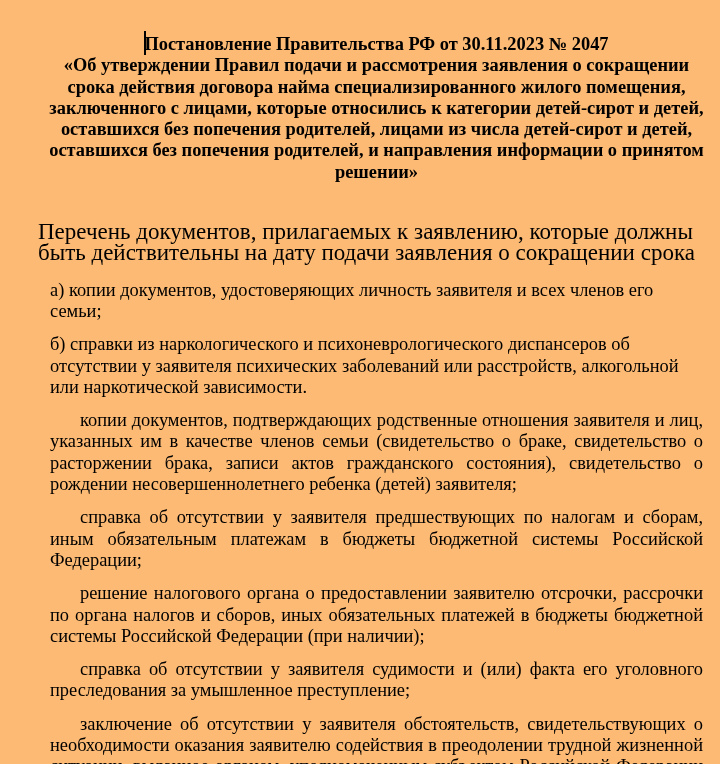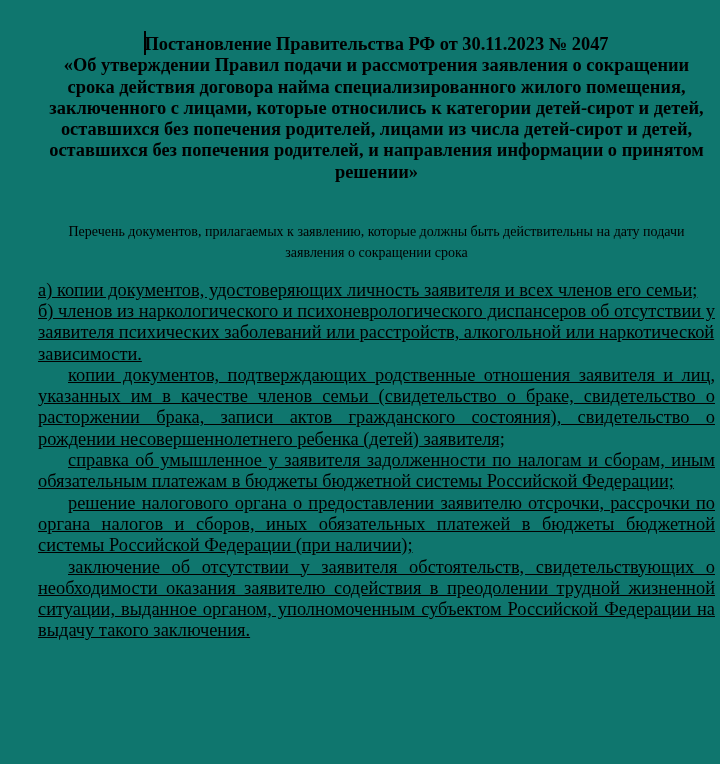--- a/index.html
+++ b/index.html
@@ -11,42 +11,42 @@
     width: 720px;
     height: 764px;
     font-family: "Liberation Serif", "DejaVu Serif", serif;
     color: #000000;
   }
   .page {
     box-sizing: border-box;
     width: 720px;
     height: 764px;
     padding: 31px 5px 0 38px;
-    background: #0f766e;
+    background: #fdba74;
     overflow: hidden;
   }
   .doc-title {
     font-weight: bold;
     text-align: center;
     font-size: 18.4px;
     line-height: 21.3px;
   }
   .doc-title p { margin: 0; }
   .subtitle {
     margin: 38px 0 16px 0;
-    text-align: center;
-    font-size: 14px;
+    text-align: left;
+    font-size: 23px;
     line-height: 21.3px;
   }
   .doc-body {
     margin-top: 16px;
     font-size: 18.4px;
     line-height: 21.3px;
   }
-  .para { margin: 0; text-decoration: underline; }
+  .para { margin: 12px; }
   .para.plain { text-align: left; }
   .para.indent {
     text-align: justify;
     text-indent: 30px;
   }
   .caret {
     display: inline-block;
     width: 1.5px;
     height: 24px;
     background: #000000;
@@ -61,20 +61,21 @@
 
   <div class="doc-title">
     <p><span class="caret"></span><span>Постановление Правительства РФ от 30.11.2023 № 2047</span></p>
     <p>«Об утверждении Правил подачи и рассмотрения заявления о сокращении срока действия договора найма специализированного жилого помещения, заключенного с лицами, которые относились к категории детей-сирот и детей, оставшихся без попечения родителей, лицами из числа детей-сирот и детей, оставшихся без попечения родителей, и направления информации о принятом решении»</p>
   </div>
 
   <p class="subtitle">Перечень документов, прилагаемых к заявлению, которые должны быть действительны на дату подачи заявления о сокращении срока</p>
 
   <div class="doc-body">
     <p class="para plain">а) копии документов, удостоверяющих личность заявителя и всех членов его семьи;</p>
-    <p class="para plain">б) членов из наркологического и психоневрологического диспансеров об отсутствии у заявителя психических заболеваний или расстройств, алкогольной или наркотической зависимости.</p>
+    <p class="para plain">б) справки из наркологического и психоневрологического диспансеров об отсутствии у заявителя психических заболеваний или расстройств, алкогольной или наркотической зависимости.</p>
     <p class="para indent">копии документов, подтверждающих родственные отношения заявителя и лиц, указанных им в качестве членов семьи (свидетельство о браке, свидетельство о расторжении брака, записи актов гражданского состояния), свидетельство о рождении несовершеннолетнего ребенка (детей) заявителя;</p>
-    <p class="para indent">справка об умышленное у заявителя задолженности по налогам и сборам, иным обязательным платежам в бюджеты бюджетной системы Российской Федерации;</p>
+    <p class="para indent">справка об отсутствии у заявителя предшествующих по налогам и сборам, иным обязательным платежам в бюджеты бюджетной системы Российской Федерации;</p>
     <p class="para indent">решение налогового органа о предоставлении заявителю отсрочки, рассрочки по органа налогов и сборов, иных обязательных платежей в бюджеты бюджетной системы Российской Федерации (при наличии);</p>
+    <p class="para indent">справка об отсутствии у заявителя судимости и (или) факта его уголовного преследования за умышленное преступление;</p>
     <p class="para indent">заключение об отсутствии у заявителя обстоятельств, свидетельствующих о необходимости оказания заявителю содействия в преодолении трудной жизненной ситуации, выданное органом, уполномоченным субъектом Российской Федерации на выдачу такого заключения.</p>
   </div>
 
 </div>
 
 </body></html>

